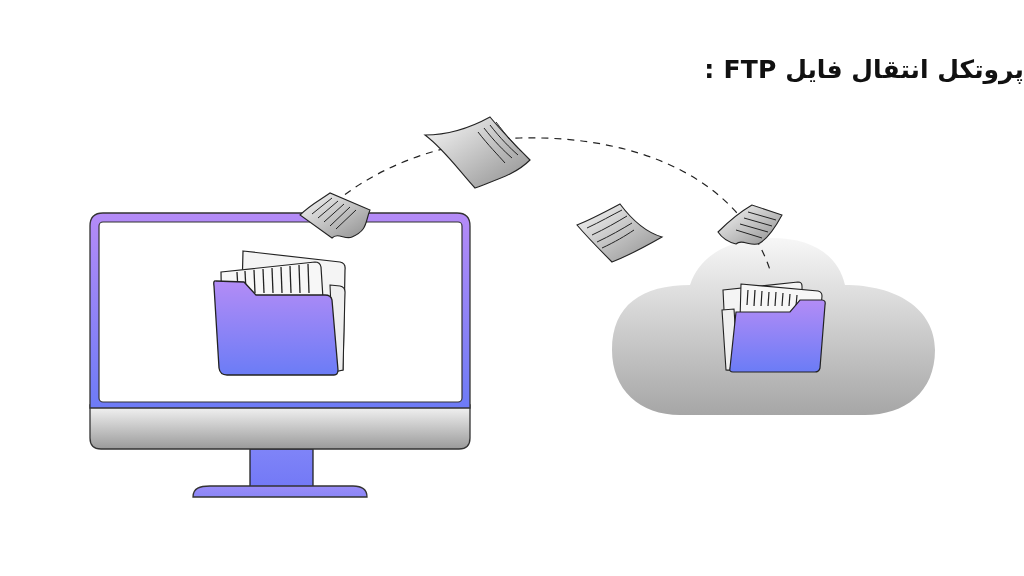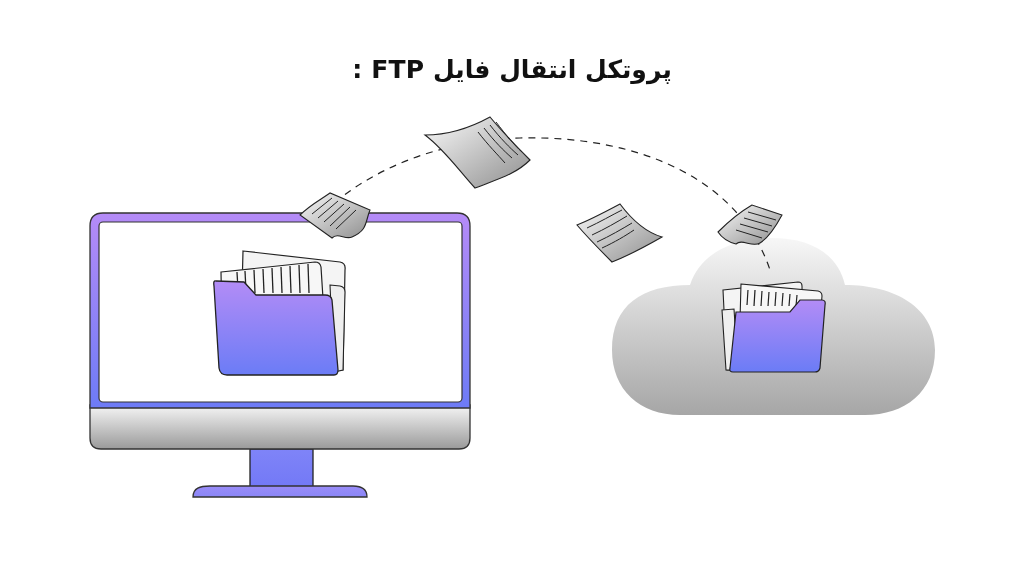--- a/index.html
+++ b/index.html
@@ -1,18 +1,18 @@
 <!DOCTYPE html>
 <html><head>
   <meta charset="utf-8">
   <style>
     html, body { margin: 0; padding: 0; background: #ffffff; }
     body { width: 1024px; height: 576px; position: relative; overflow: hidden; font-family: "DejaVu Sans", sans-serif; }
     .title {
-      position: absolute; left: 0; top: 55px; width: 1024px; text-align: center;
+      position: absolute; left: 0; top: 55px; width: 1024px; 
       font-family: "DejaVu Sans", sans-serif; font-weight: bold; font-size: 25px; color: #111111;
       direction: rtl; letter-spacing: 0.2px;
     }
     svg.scene { position: absolute; left: 0; top: 0; }
   </style>
 </head>
 <body>
 
 <div class="title">پروتکل انتقال فایل FTP :</div>
 

